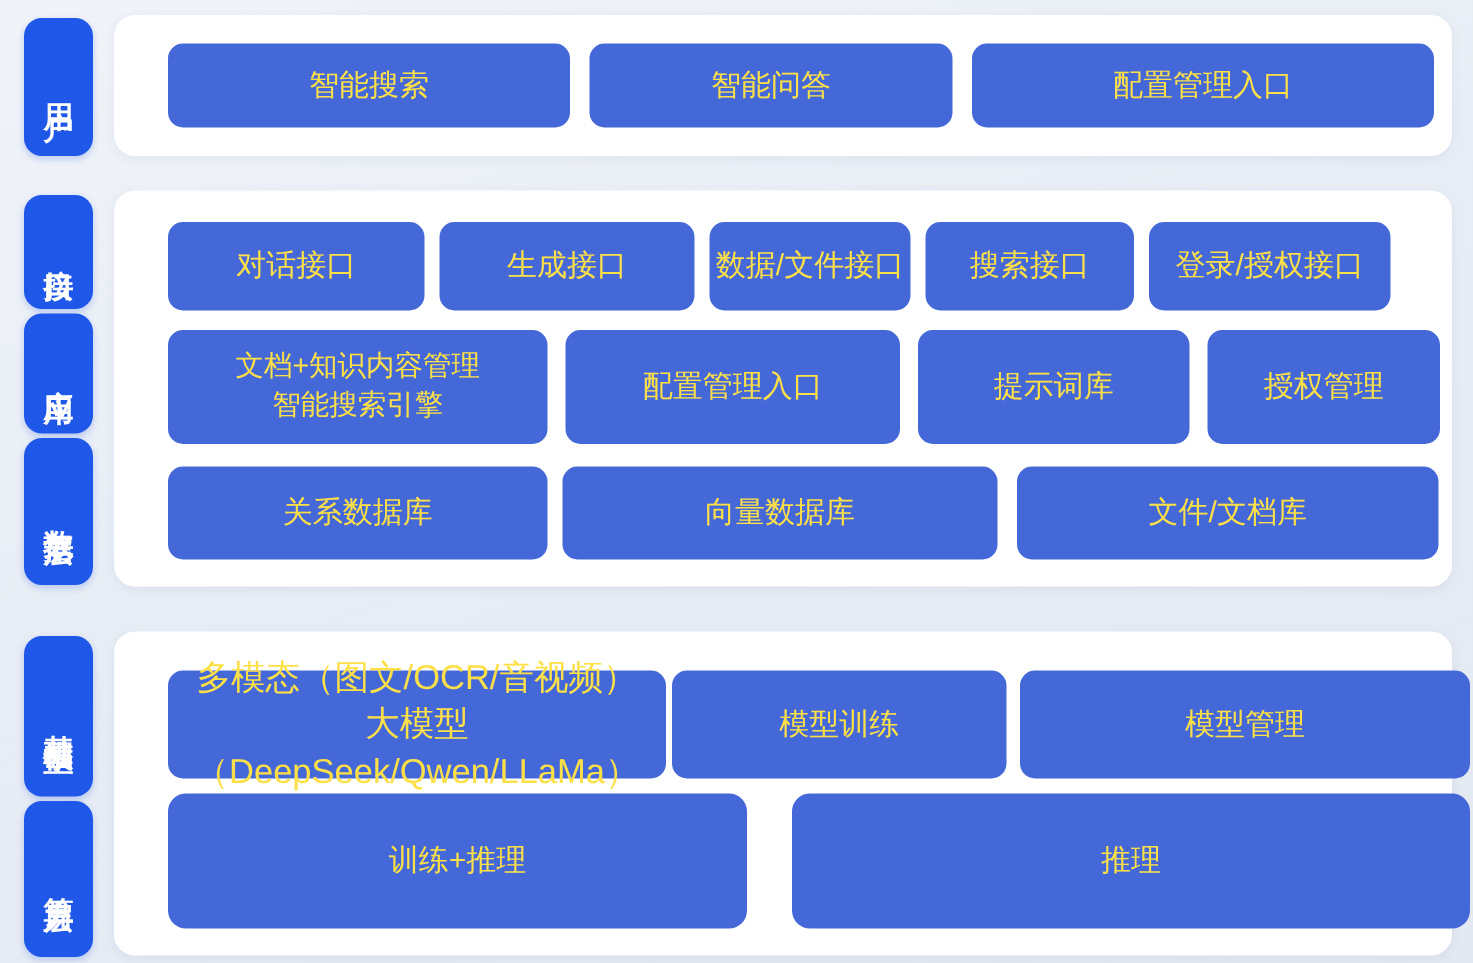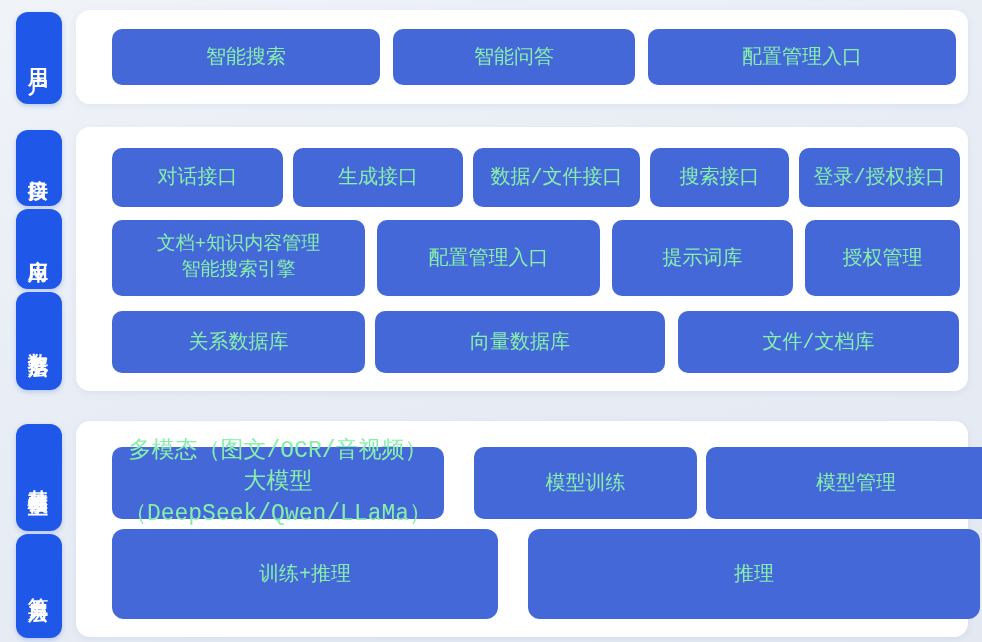--- a/index.html
+++ b/index.html
@@ -43,32 +43,31 @@
   }
   
   .row {
     position: absolute;
     left: 36px;
     display: flex;
   }
   .block {
     background: #4568d8;
     border-radius: 10px;
-    color: #86efac;
+    color: #fde047;
     font-size: 20px;
     font-weight: 500;
     display: flex;
     flex-direction: column;
     align-items: center;
     justify-content: center;
     text-align: center;
     line-height: 1.35;
     box-sizing: border-box;
     flex: 0 0 auto;
-    font-family: Liberation Mono, monospace;
   }
   .block.big-radius { border-radius: 12px; }
   .block .line { display: block; }
 </style>
 </head>
 <body>
 
 <div class="page">
 
   <div class="rail-pill" style="top:12px;height:92px">用户</div>
@@ -84,21 +83,21 @@
       <div class="block" style="width:242px">智能问答</div>
       <div class="block" style="width:308px">配置管理入口</div>
     </div>
   </div>
 
   <div class="panel" style="top:127px;height:264px">
 
     <div class="row" style="top:21px;height:59px;gap:10px">
       <div class="block" style="width:171px">对话接口</div>
       <div class="block" style="width:170px">生成接口</div>
-      <div class="block" style="width:167px">数据/文件接口</div>
+      <div class="block" style="width:134px">数据/文件接口</div>
       <div class="block" style="width:139px">搜索接口</div>
       <div class="block" style="width:161px">登录/授权接口</div>
     </div>
 
     <div class="row" style="top:93px;height:76px;gap:12px">
       <div class="block" style="width:253px;font-size:19px">
         <span class="line">文档+知识内容管理</span>
         <span class="line">智能搜索引擎</span>
       </div>
       <div class="block" style="width:223px">配置管理入口</div>
@@ -113,21 +112,21 @@
     </div>
   </div>
 
   <div class="panel" style="top:421px;height:216px">
 
     <div class="row" style="top:26px;height:72px">
       <div class="block" style="width:332px;font-size:23px">
         <span class="line">多模态（图文/OCR/音视频）</span>
         <span class="line">大模型（DeepSeek/Qwen/LLaMa）</span>
       </div>
-      <div class="block" style="width:223px;margin-left:30px">模型训练</div>
+      <div class="block" style="width:223px;margin-left:4px">模型训练</div>
       <div class="block" style="width:300px;margin-left:9px">模型管理</div>
     </div>
 
     <div class="row" style="top:108px;height:90px;gap:30px">
       <div class="block big-radius" style="width:386px">训练+推理</div>
       <div class="block big-radius" style="width:452px">推理</div>
     </div>
   </div>
 
 </div>

